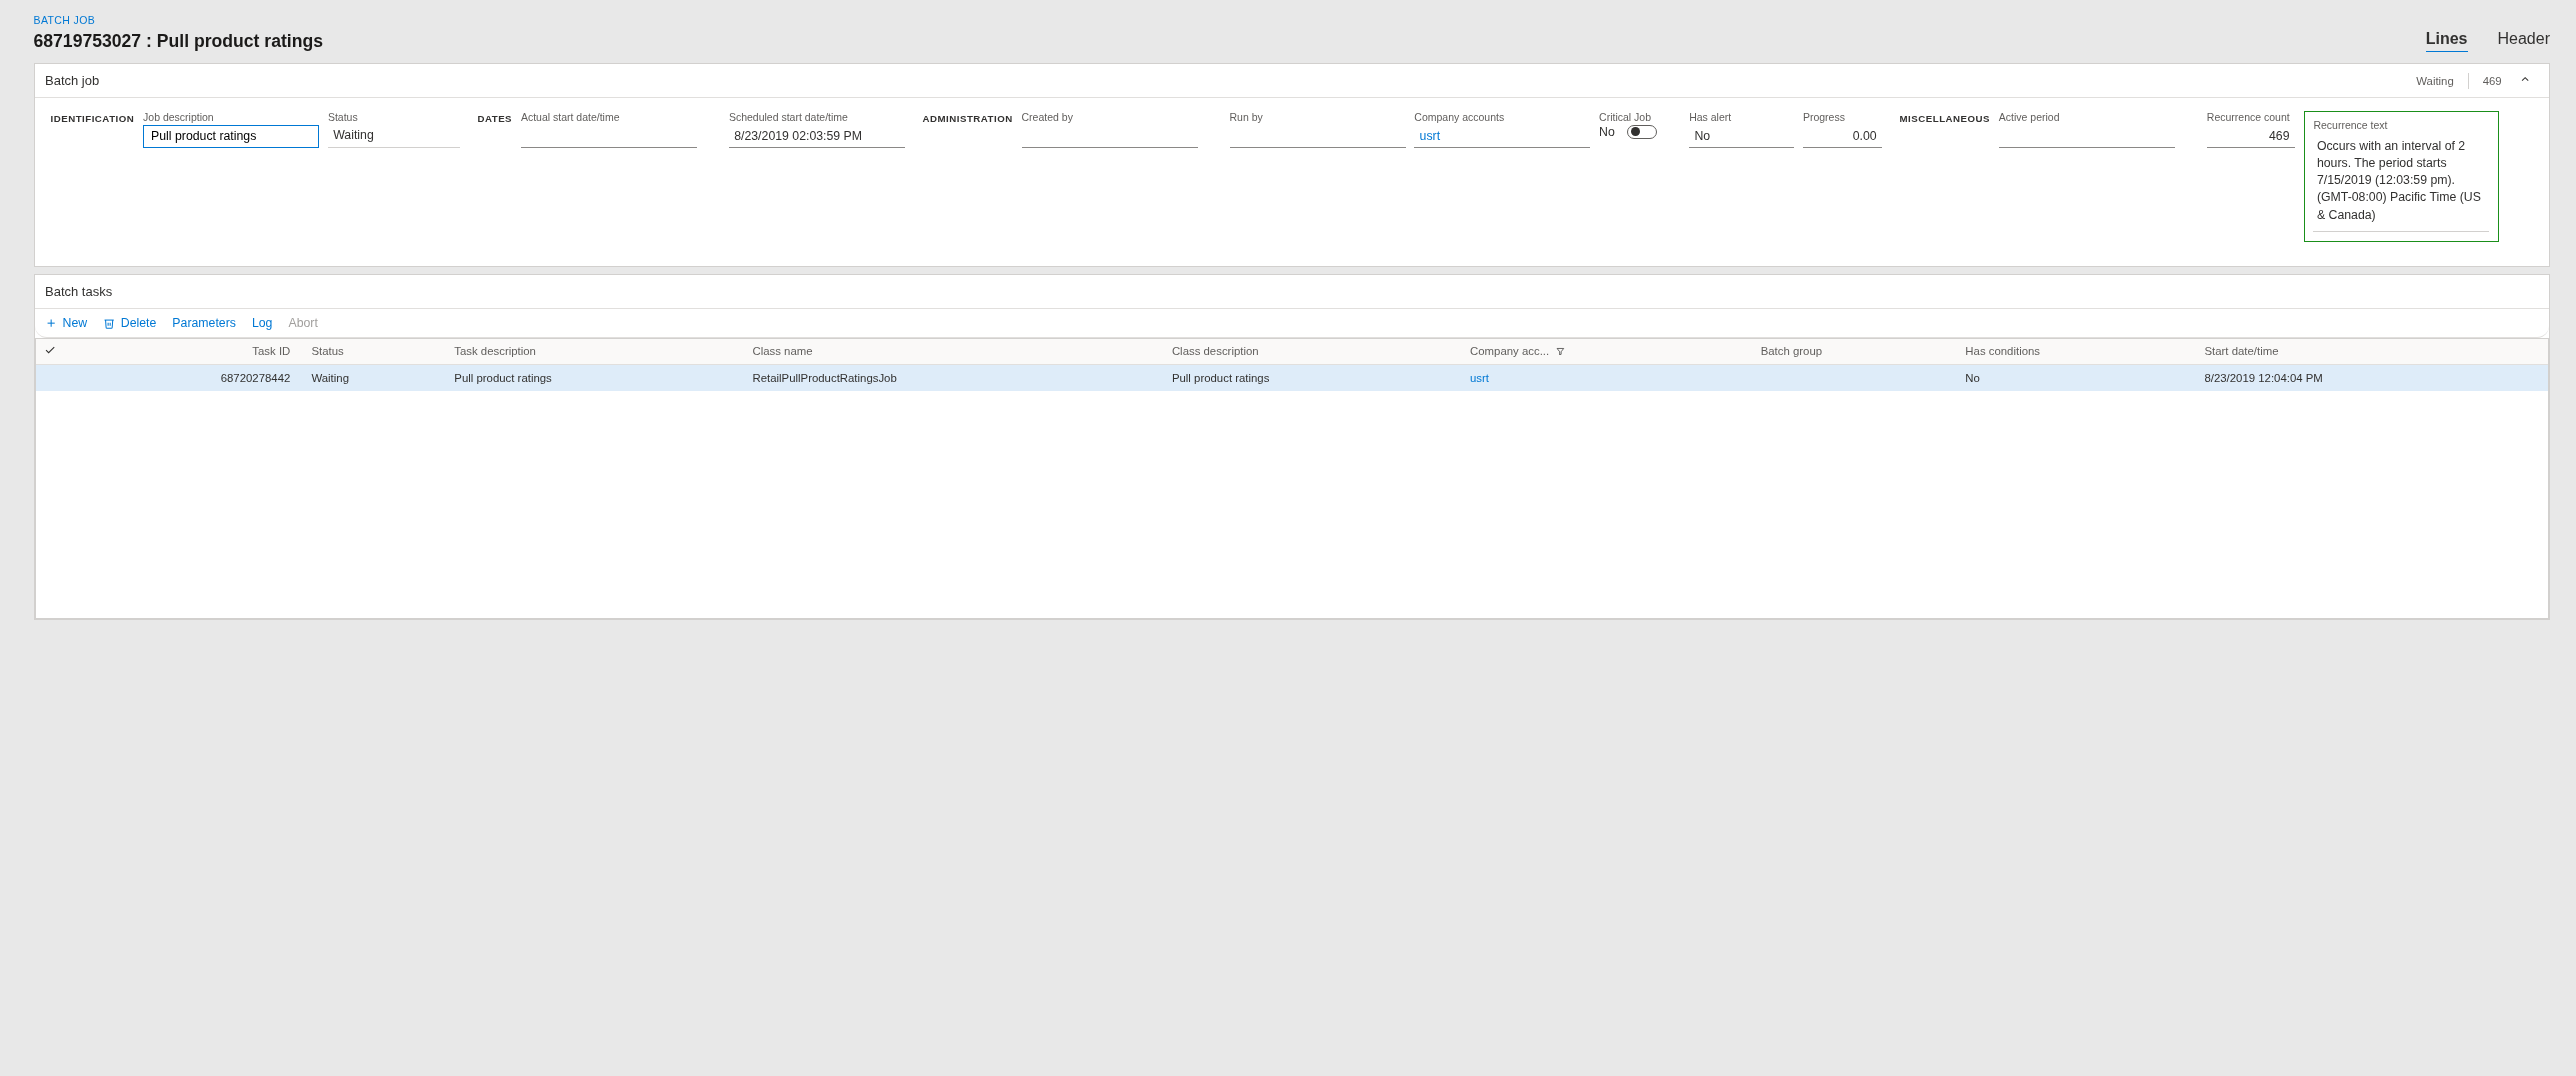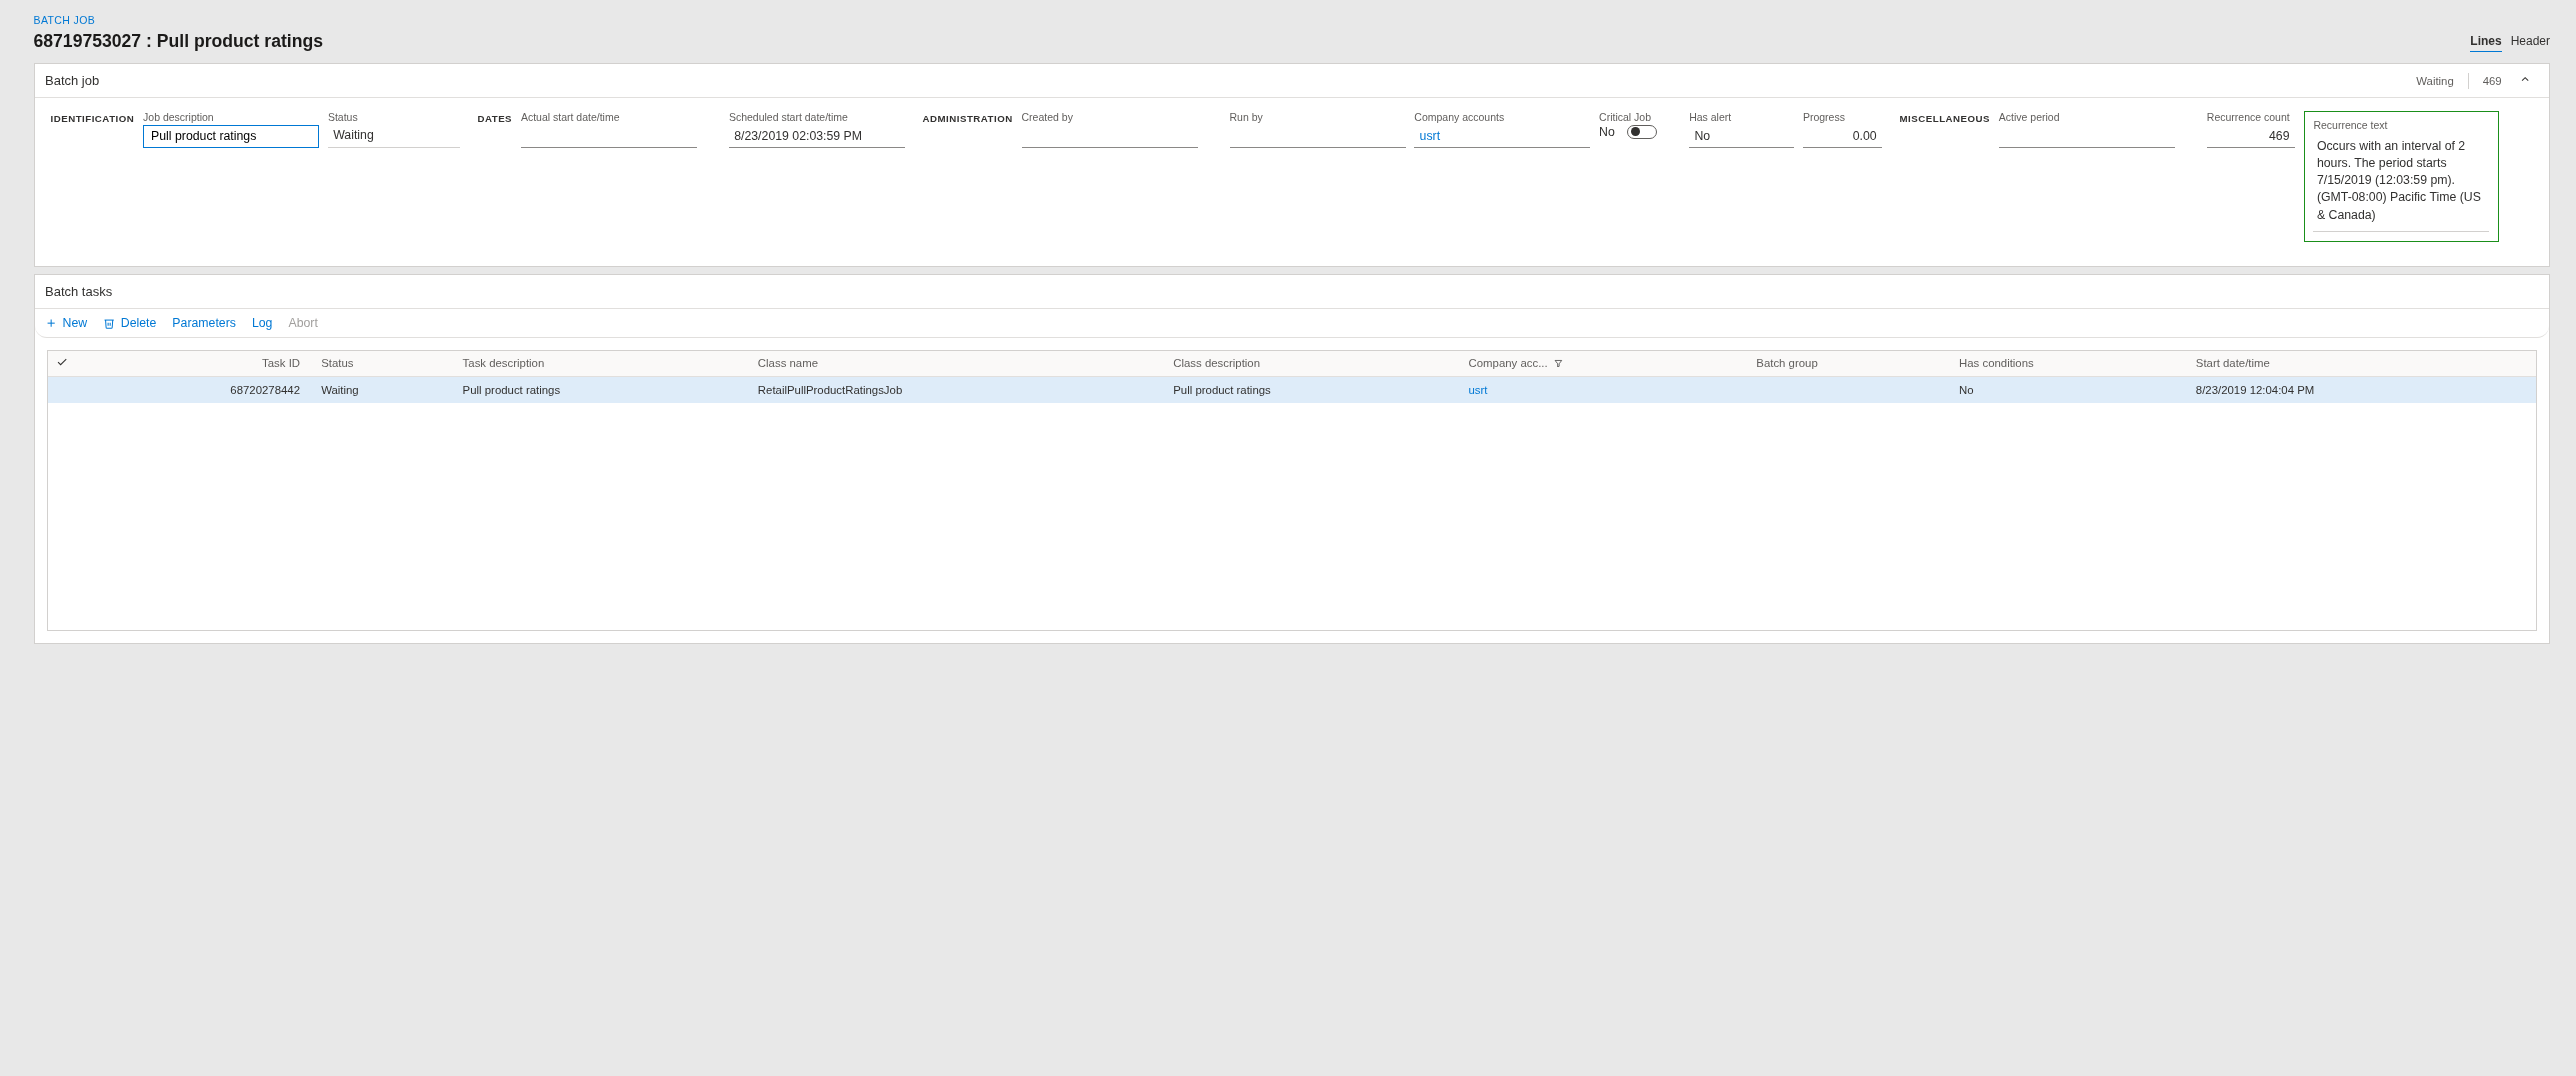--- a/index.html
+++ b/index.html
@@ -17,21 +17,21 @@
     justify-content: space-between;
     padding: 10.5px 26px 5.3px 30px;
   }
   .breadcrumb { 
     color: #0078d4; 
     font-size: 10.5px; 
     letter-spacing: 0.4px;
     margin-bottom: 5.3px;
   }
   .page-title { font-size: 17.6px; font-weight: 700; color: #1b1a19; }
-  .view-tabs { display: flex; gap: 9px; font-size: 12px; align-items: center; }
+  .view-tabs { display: flex; gap: 30px; font-size: 16px; align-items: center; }
   .view-tab { padding-bottom: 3.5px; cursor: pointer; }
   .view-tab.active { font-weight: 600; border-bottom: 1.8px solid #0078d4; }
 
   .card {
     background: #fff;
     margin: 5.3px 26px 7px 30px;
     border: 0.9px solid #d2d0ce;
   }
   .card-header {
     display: flex;
@@ -116,21 +116,21 @@
     text-align:left; font-weight:400; color:#605e5c; padding:5.3px 8.8px;
     border-bottom:0.9px solid #e1dfdd; font-size:11.4px; white-space:nowrap;
     background:#faf9f8;
   }
   table.grid th .filter-icon { font-size:9.7px; margin-left:3.5px; color:#323130; }
   table.grid td { padding:7px 8.8px; }
   table.grid tbody tr { background:#deecf9; }
   table.grid td.right { text-align:right; }
   table.grid td.link { color:#0078d4; }
   .checkmark-col { width:32px; text-align:center; }
-  .grid-wrapper { border:0.9px solid #d2d0ce; margin:12px; background:#fff; min-height:281px;}
+  .grid-wrapper { border:0.9px solid #d2d0ce; margin:0; background:#fff; min-height:281px;}
   .grid-scroll { padding: 0 0; }
 
   .card.tasks { padding-bottom:0; }
 </style>
 </head>
 <body>
 
 <div class="page-container">
 
   <div class="header-bar">

